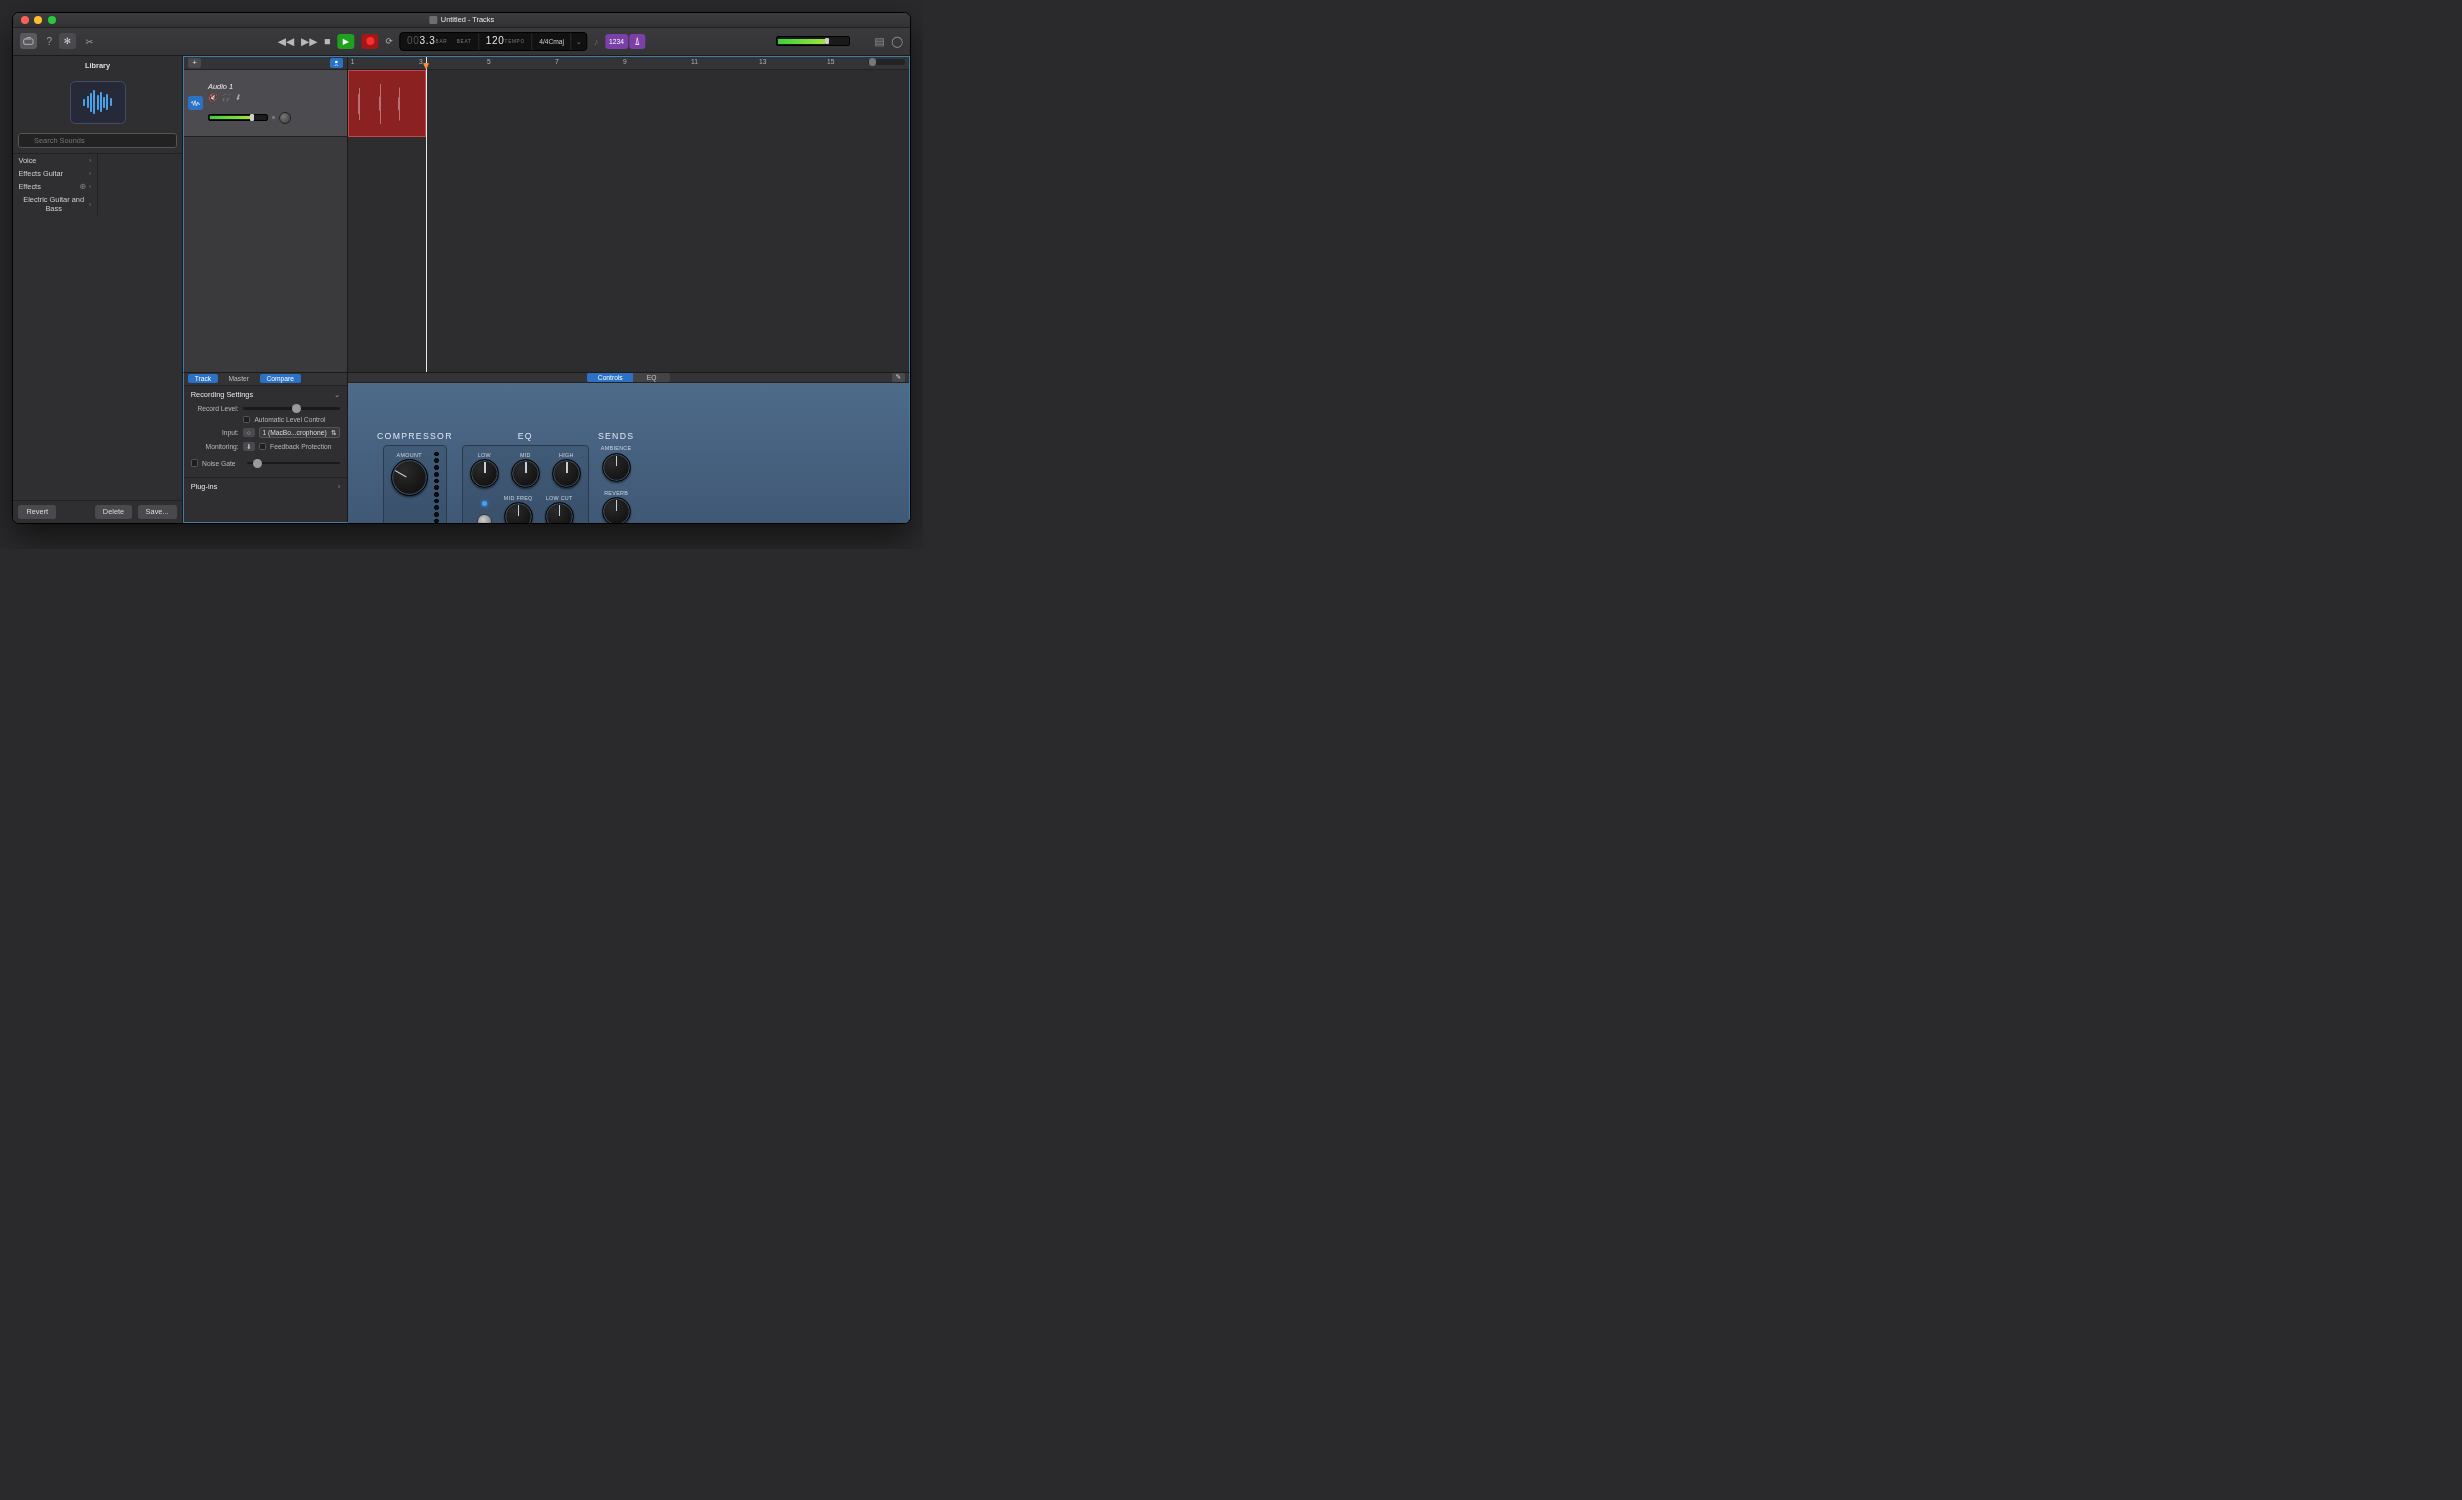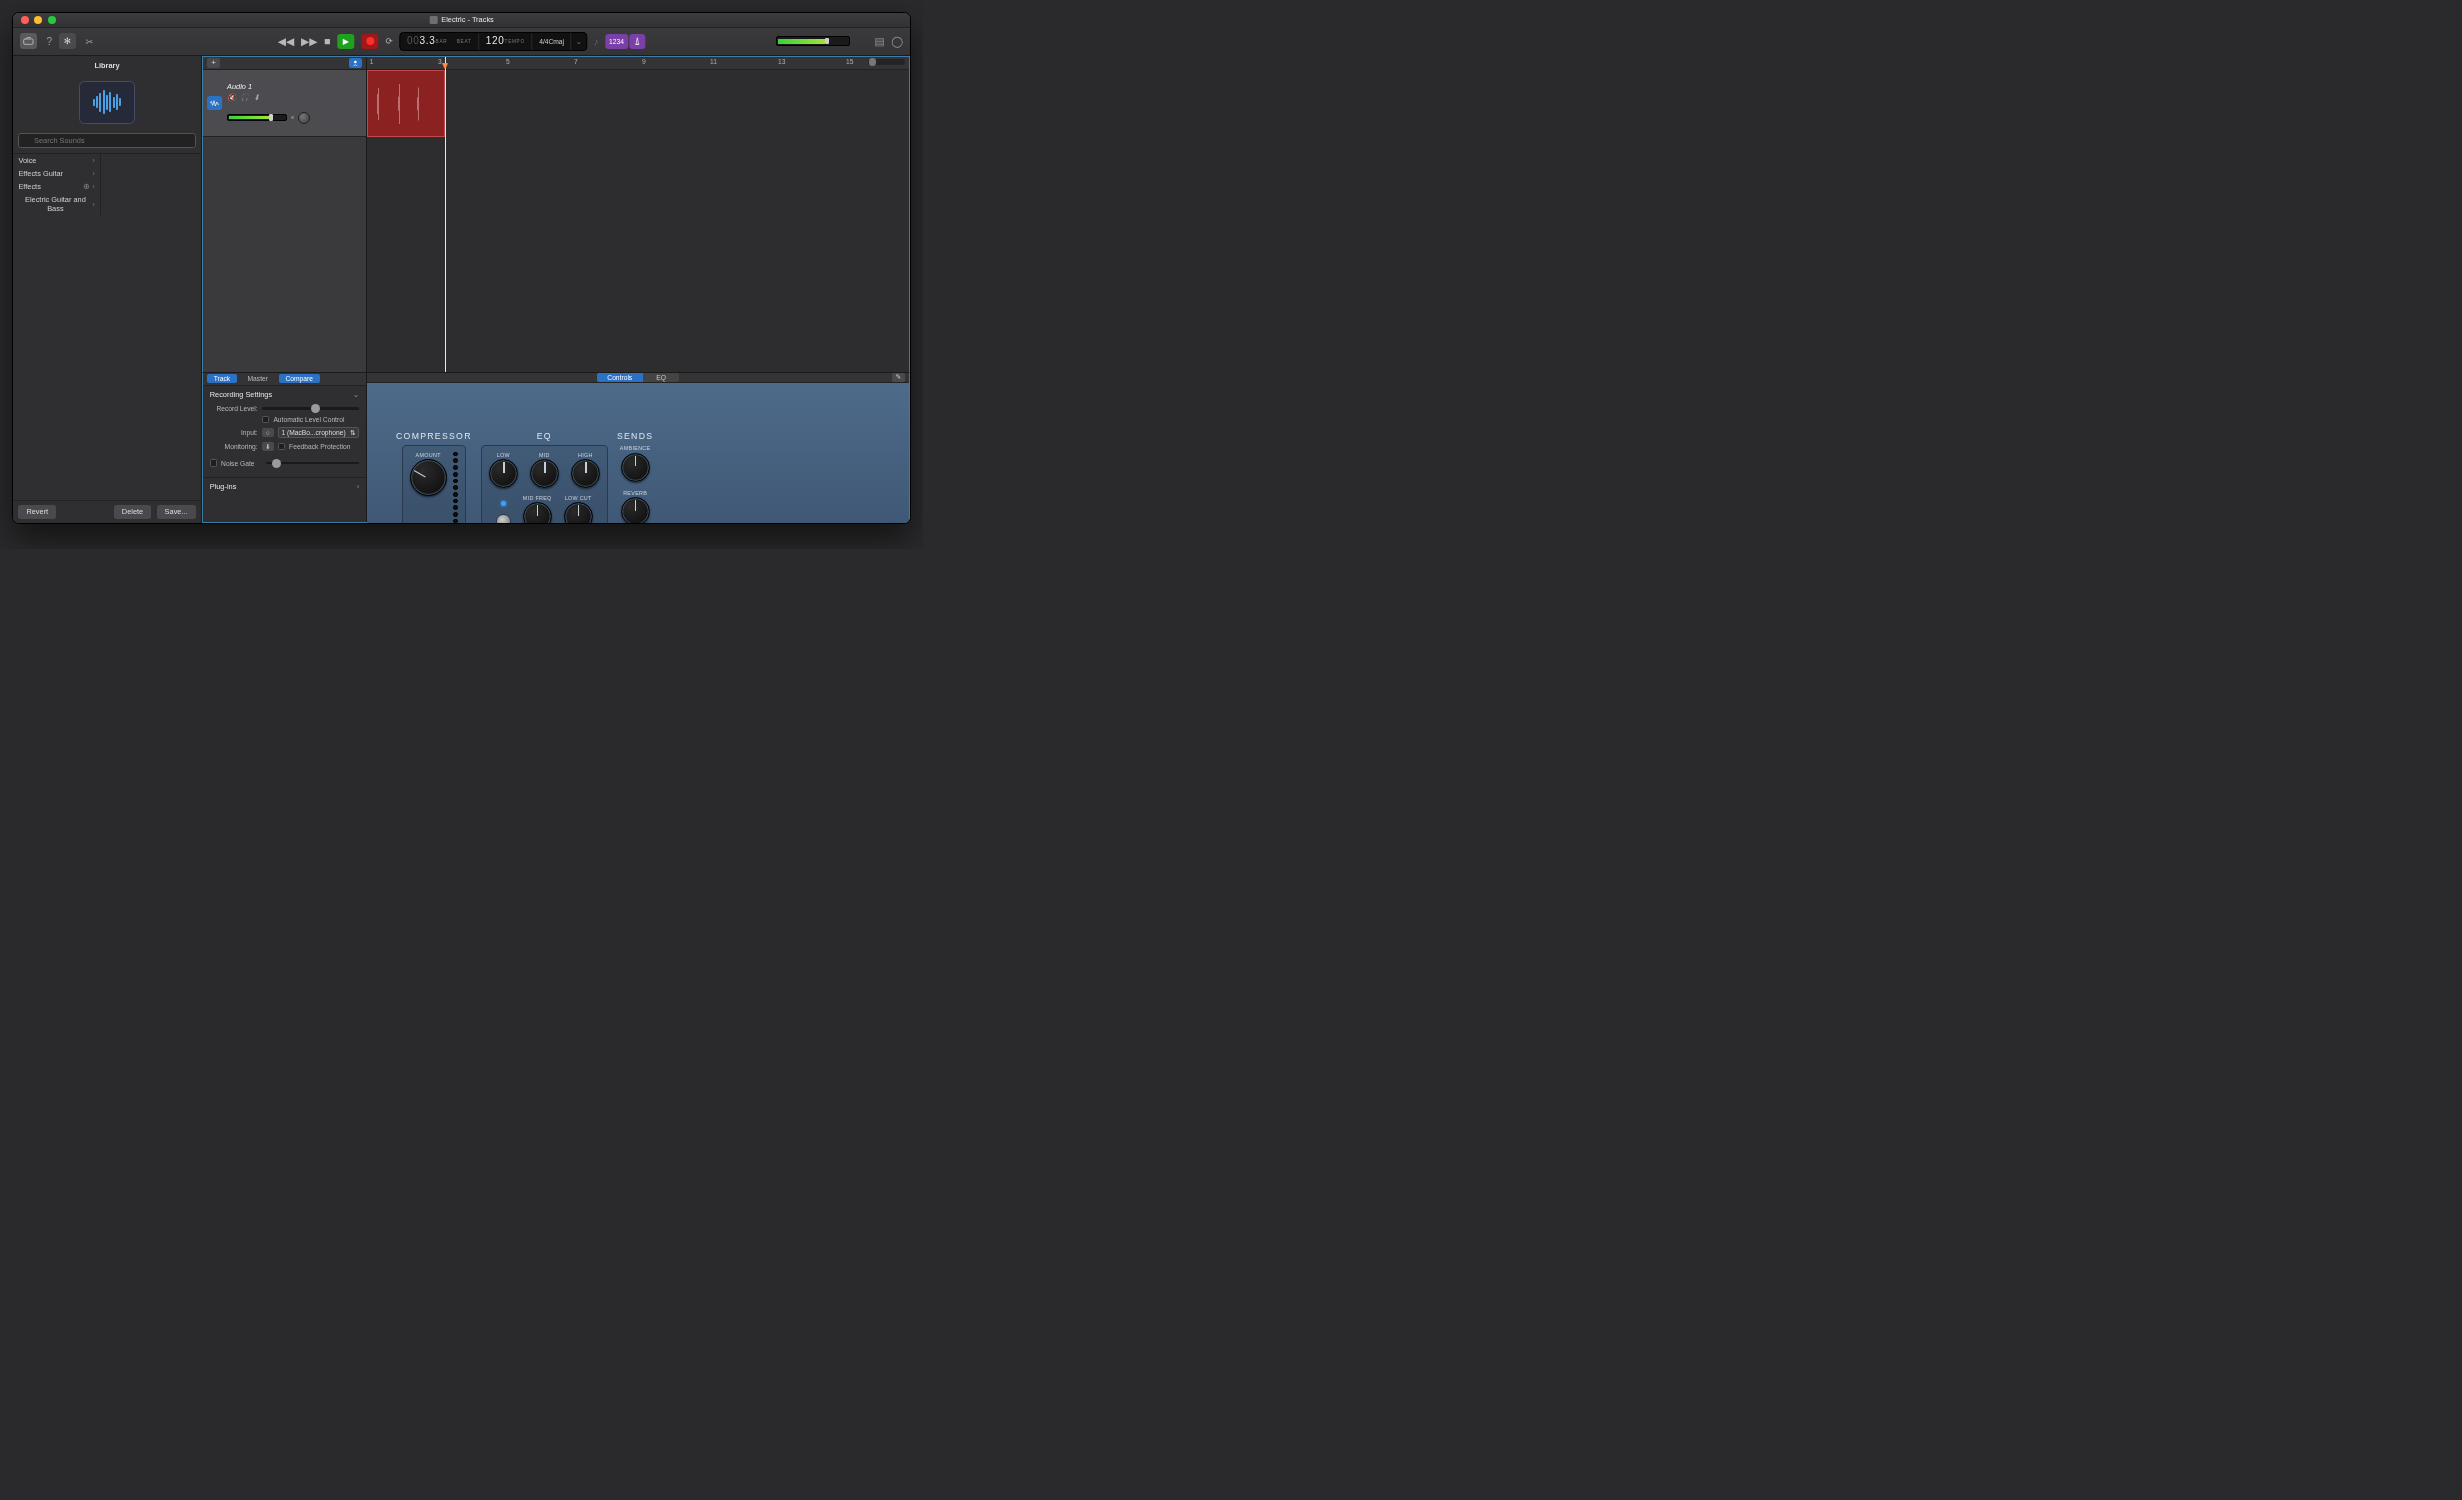--- a/index.html
+++ b/index.html
@@ -33,21 +33,21 @@
   .badge{height:14.7px;border-radius:3.3px;display:flex;align-items:center;justify-content:center;font-size:6.7px;color:#fff;padding:0 4px;}
   .badge.p{background:#7b3fa8;}
   .badge.m{background:#7b3fa8;}
   .mastervol{width:74px;height:9.4px;background:#1a1a1a;border-radius:2px;border:0.7px solid #000;position:relative;overflow:hidden;}
   .mastervol .fill{position:absolute;left:1.3px;top:1.3px;bottom:1.3px;width:47px;background:linear-gradient(90deg,#3bd13b,#9fe33b);}
   .mastervol .th{position:absolute;top:0.7px;bottom:0.7px;width:4px;background:#cfcfd2;left:48px;border-radius:1.3px;}
   .right-tools{margin-left:auto;display:flex;gap:6.7px;color:#9a9aa0;font-size:10.7px;}
   
   .maincols { display:flex; height:calc(100% - 14.7px - 28px); }
   
-  .library { width:189px; background:#2f2f31; display:flex; flex-direction:column; border-right:0.7px solid #1a1a1a;}
+  .library { width:170px; background:#2f2f31; display:flex; flex-direction:column; border-right:0.7px solid #1a1a1a;}
   .libhdr{ text-align:center; font-weight:600; color:#dcdce0; padding:5.4px 0;}
   .libicon { width:56px;height:43px;margin:5.4px auto 9.4px;background:#262a38;border-radius:5.4px;display:flex;align-items:center;justify-content:center;border:0.7px solid #444c66;}
   .wavebars{display:flex;align-items:center;gap:1.3px;}
   .wavebars span{width:2px;background:#4aa0e6;border-radius:0.7px;}
   .searchwrap{padding:0 5.4px 5.4px;}
   .search{width:100%;height:14.7px;background:#222;border:0.7px solid #555;border-radius:2.7px;color:#aaa;font-size:7.4px;padding:0 4px 0 14.7px;position:relative;}
   .searchwrap{position:relative;}
   .searchwrap::before{content:"⌕";position:absolute;left:9.4px;top:1.3px;color:#888;font-size:8.7px;}
   .cats{border-top:0.7px solid #222;display:flex;}
   .catcol{width:88px;text-align:center;}
@@ -132,21 +132,21 @@
 <div class="window-shadow">
 
   <div class="titlebar">
     <div class="traffic">
       <div class="tl r"></div>
       <div class="tl y"></div>
       <div class="tl g"></div>
     </div>
     <div class="titlecenter">
       <div class="titleicon"></div>
-      <span>Electric - Tracks</span>
+      <span>Untitled - Tracks</span>
     </div>
   </div>
 
   <div class="toolbar">
     <div class="tgrp">
       <div class="tbtn lib">
         <svg width="10.7" height="8" viewBox="0 0 16 12">
             <rect x="1" y="3" width="14" height="8" rx="2" fill="none" stroke="#ddd"></rect>
             <path d="M4 3 L6 1 H12" stroke="#ddd" fill="none"></path>
           </svg>

